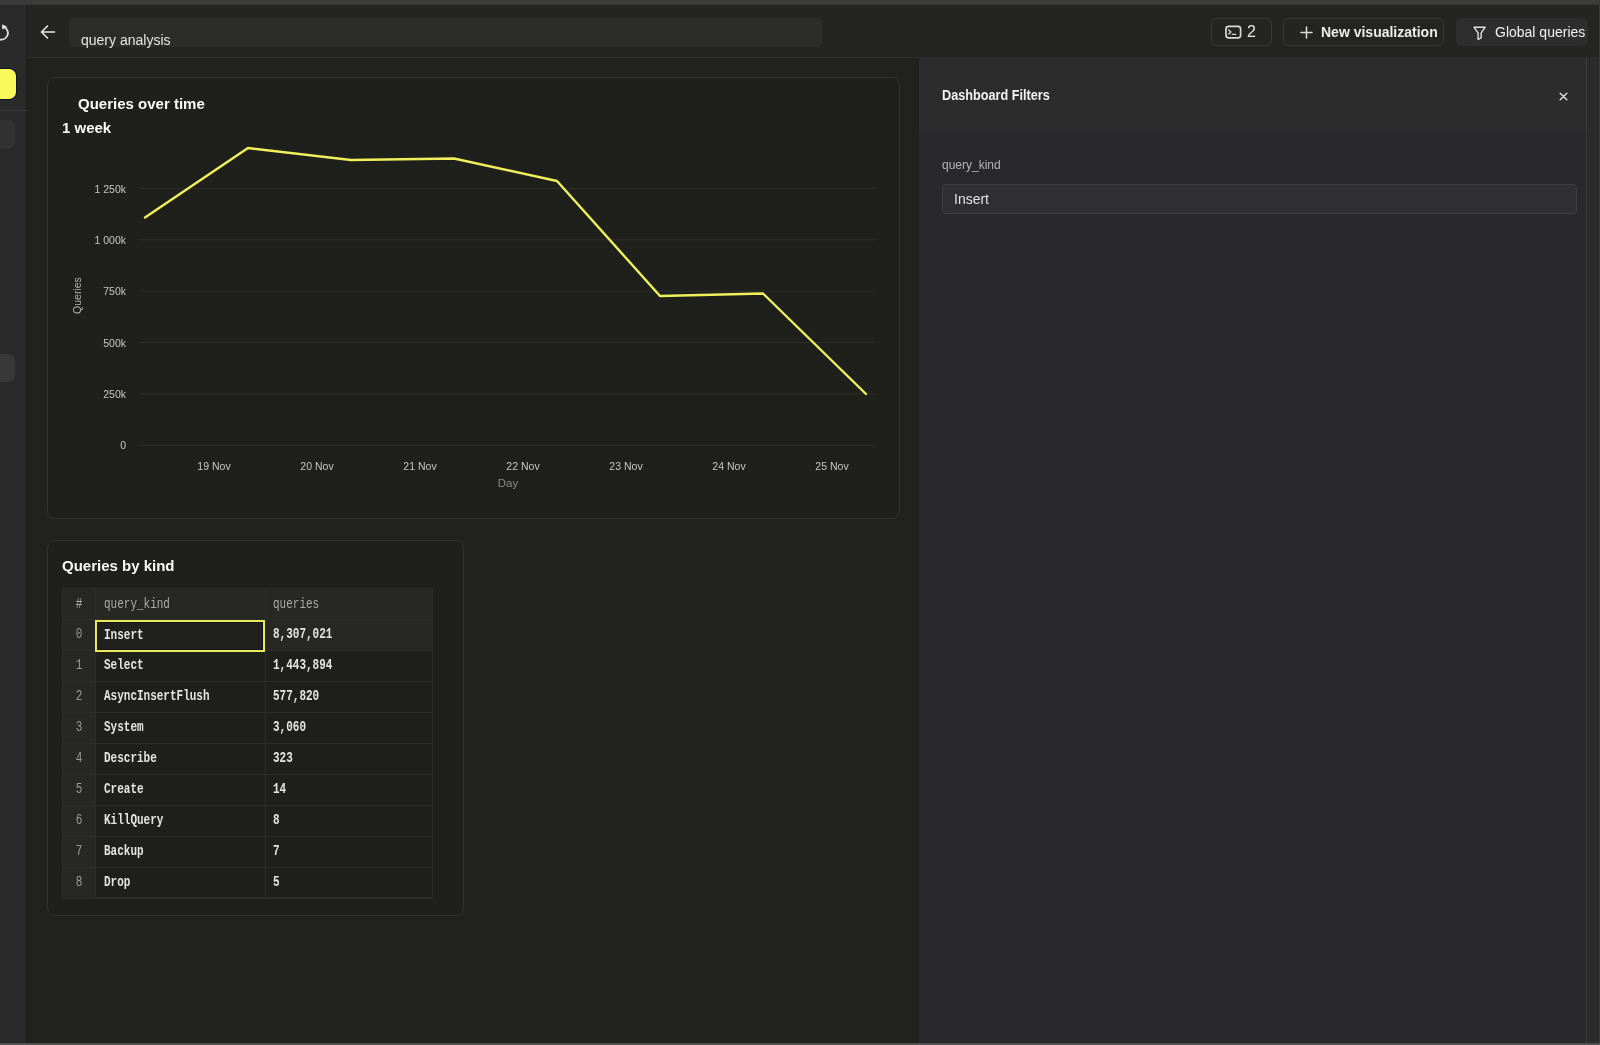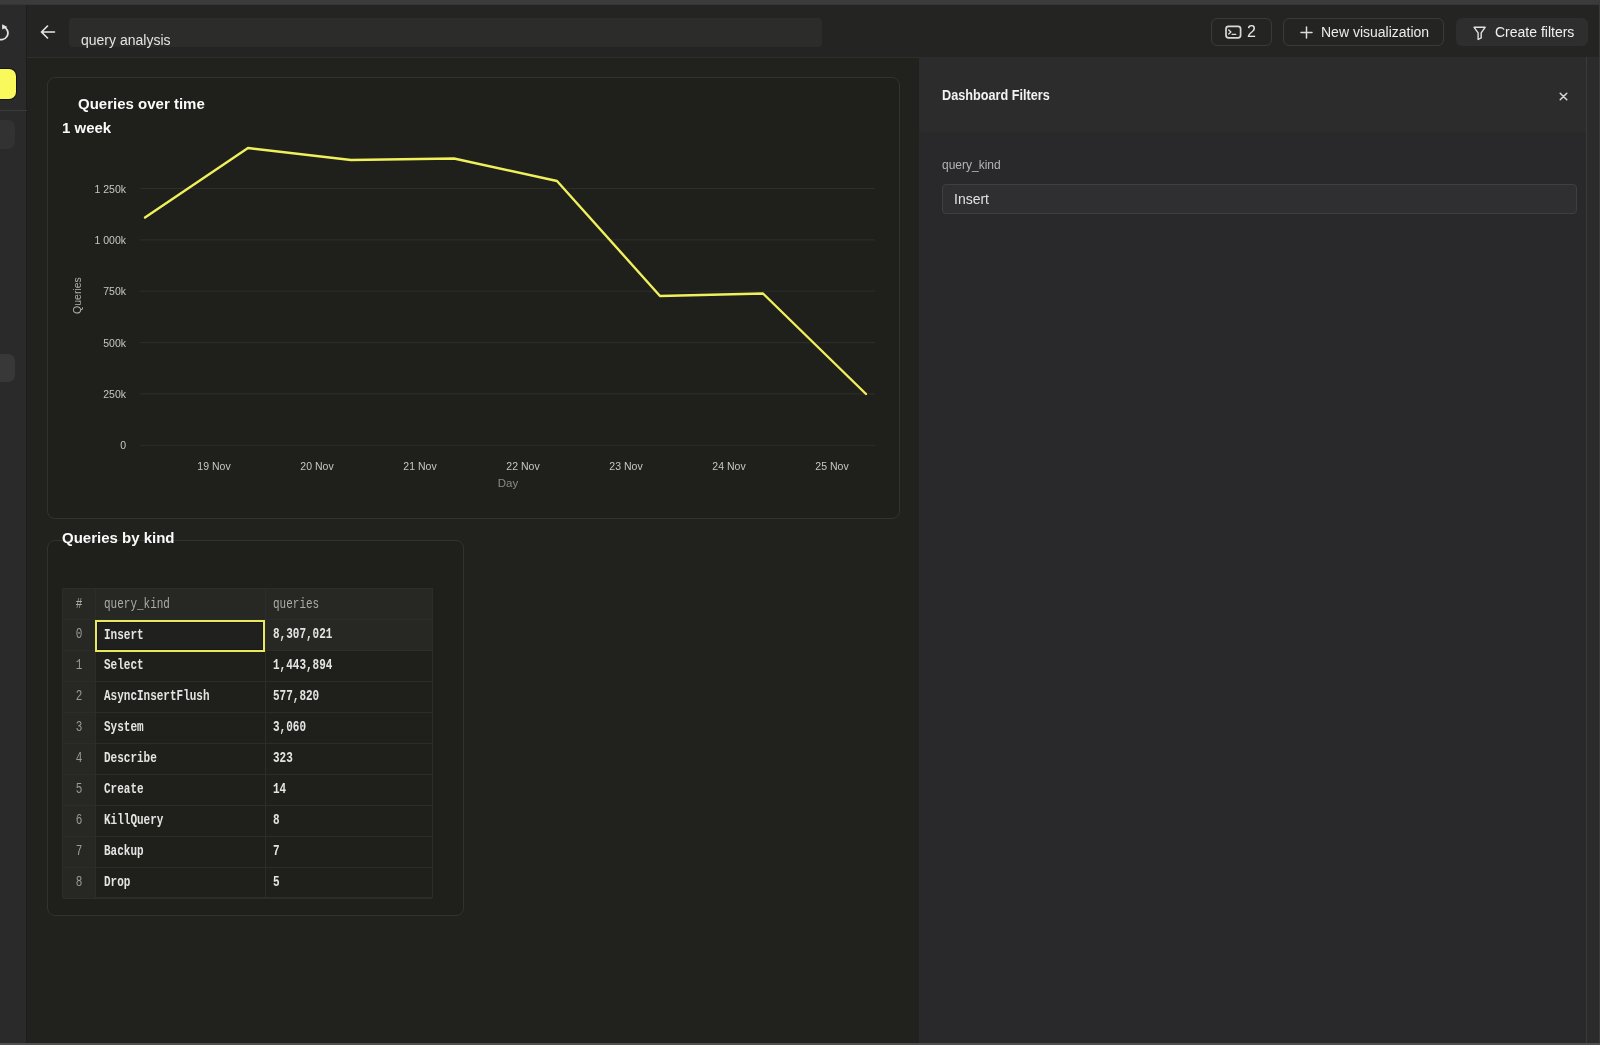--- a/index.html
+++ b/index.html
@@ -29,27 +29,27 @@
   <rect x="1" y="1.3" width="14.6" height="11.6" rx="2.6" stroke="#d9d9d9" stroke-width="1.7" fill="none"></rect>
   <path d="M3.7 4.9 L5.9 6.9 L3.7 8.9" stroke="#d9d9d9" stroke-width="1.4" fill="none" stroke-linecap="round" stroke-linejoin="round"></path>
   <path d="M7.2 9.4 L10.7 9.4" stroke="#d9d9d9" stroke-width="1.4" stroke-linecap="round"></path>
 </svg>
 <div class="abs" style="left:1247px;top:18px;height:28px;line-height:28px;font-size:16px;color:#e8e8e8;">2</div>
 
 <div class="abs" style="left:1283px;top:18px;width:161px;height:28px;border:1px solid #3a3a3a;border-radius:6px;"></div>
 <svg class="abs" style="left:1300px;top:26px;" width="13" height="13" viewBox="0 0 13 13">
   <path d="M6.5 1 L6.5 12 M1 6.5 L12 6.5" stroke="#dcdcdc" stroke-width="1.5" stroke-linecap="round"></path>
 </svg>
-<div class="abs" style="left:1321px;top:18px;height:20px;line-height:28px;font-size:14px;color:#ececec;">New visualization</div>
+<div class="abs" style="left:1321px;top:18px;height:20px;line-height:28px;font-size:14px;color:#ececec;font-weight:bold;">New visualization</div>
 
 <div class="abs" style="left:1456px;top:18px;width:132px;height:28px;background:#2e2e2e;border-radius:6px;"></div>
 <svg class="abs" style="left:1473px;top:25.5px;" width="14" height="15" viewBox="0 0 14 15">
   <path d="M1.1 1.3 L12.1 1.3 L8.2 6.9 L8.2 11.9 L5.1 13.5 L5.1 6.9 Z" stroke="#e2e2e2" stroke-width="1.4" fill="none" stroke-linejoin="round"></path>
 </svg>
-<div class="abs" style="left:1495px;top:18px;height:28px;line-height:28px;font-size:14px;color:#f0f0f0;">Create filters</div>
+<div class="abs" style="left:1495px;top:18px;height:28px;line-height:28px;font-size:14px;color:#f0f0f0;">Global queries</div>
 
 <div class="abs" style="left:0;top:5px;width:27px;height:1040px;background:#2a2a2a;border-right:1px solid #1d1d1d;"></div>
 <svg class="abs" style="left:-7px;top:24px;" width="16" height="17" viewBox="0 0 16 17">
   <path d="M10.2 2.6 A 6.7 6.7 0 1 1 4.5 3.4" stroke="#e2e2e2" stroke-width="1.8" fill="none" stroke-linecap="round"></path>
   <path d="M9.2 0.2 L14.4 2.9 L9.2 5.6 Z" fill="#e2e2e2"></path>
 </svg>
 <div class="abs" style="left:-20px;top:69px;width:36px;height:30px;background:#f9f95c;border-radius:7px;box-shadow:0 0 0 1px #14141c;"></div>
 <div class="abs" style="left:0;top:110px;width:27px;height:1px;background:#3a3a3a;"></div>
 <div class="abs" style="left:-20px;top:120px;width:35px;height:29px;background:#323232;border-radius:7px;"></div>
 <div class="abs" style="left:-20px;top:354px;width:35px;height:28px;background:#383838;border-radius:7px;"></div>
@@ -81,21 +81,21 @@
     <text x="579" y="392.5" text-anchor="middle">23 Nov</text>
     <text x="682" y="392.5" text-anchor="middle">24 Nov</text>
     <text x="785" y="392.5" text-anchor="middle">25 Nov</text>
     <text x="461" y="410" text-anchor="middle" fill="#8a8a8a" font-size="11.5">Day</text>
     <text x="34" y="218.5" text-anchor="middle" fill="#b0b0b0" transform="rotate(-90 34 218.5)">Queries</text>
   </g>
   <polyline points="98,140.5 201,71 304,83 407,81.5 510,104 613,219 716,216.5 819,317" fill="none" stroke="#f0f05c" stroke-width="2.4" stroke-linejoin="round" stroke-linecap="round"></polyline>
 </svg>
 
 <div class="abs" style="left:47px;top:540px;width:417px;height:376px;background:#1f1f1b;border:1px solid #32322f;border-radius:8px;"></div>
-<div class="abs" style="left:62px;top:529px;font-size:15px;font-weight:700;color:#fafafa;">Queries by kind</div>
+<div class="abs" style="left:62px;top:557px;font-size:15px;font-weight:700;color:#fafafa;">Queries by kind</div>
 
 <div class="abs" style="left:62px;top:588px;width:371px;height:310px;border:1px solid #2c2c28;
      font-family:'Liberation Mono', monospace;font-size:14px;color:#e4e4e4;">
 
   <div class="abs" style="left:0;top:0;width:369px;height:30px;background:#272723;color:#ababab;">
     <span class="abs" style="left:0;top:0;width:32px;height:30px;line-height:30px;text-align:center;transform:scaleX(.785);">#</span>
     <span class="abs" style="left:41px;top:0;line-height:30px;transform:scaleX(.785);transform-origin:left center;">query_kind</span>
     <span class="abs" style="left:210px;top:0;line-height:30px;transform:scaleX(.785);transform-origin:left center;">queries</span>
   </div>
 

